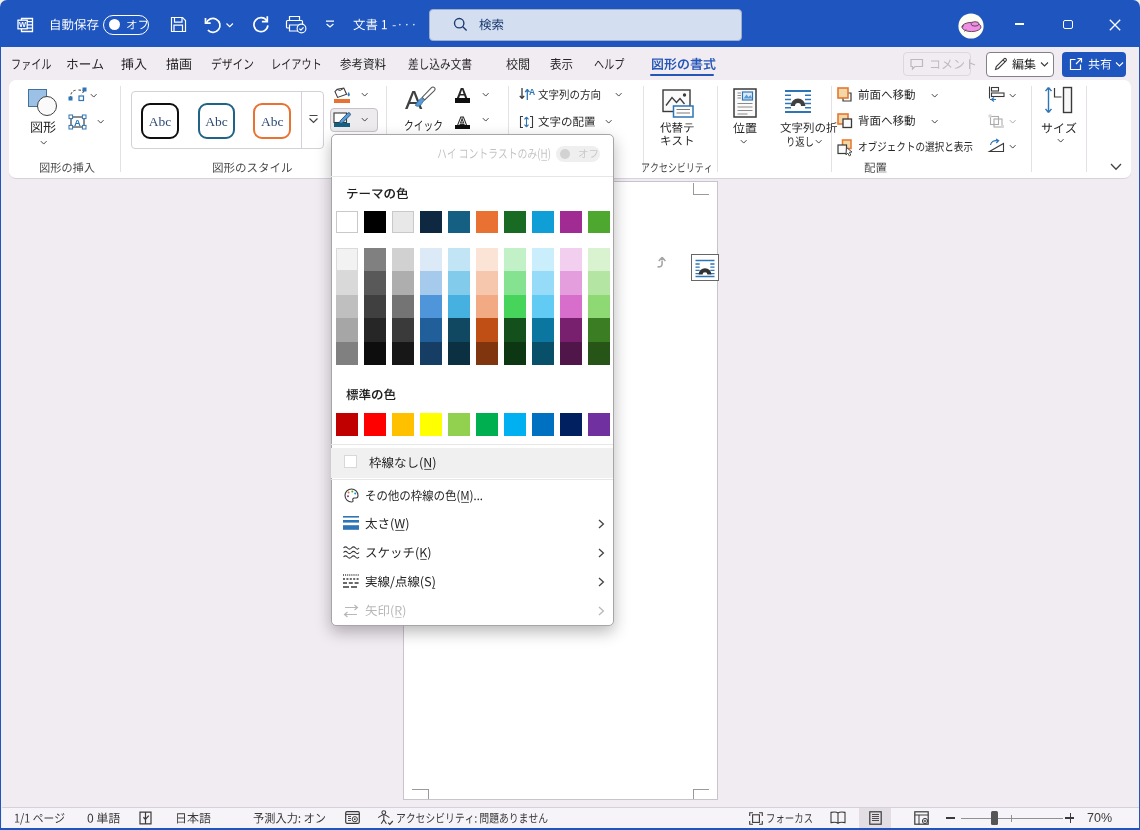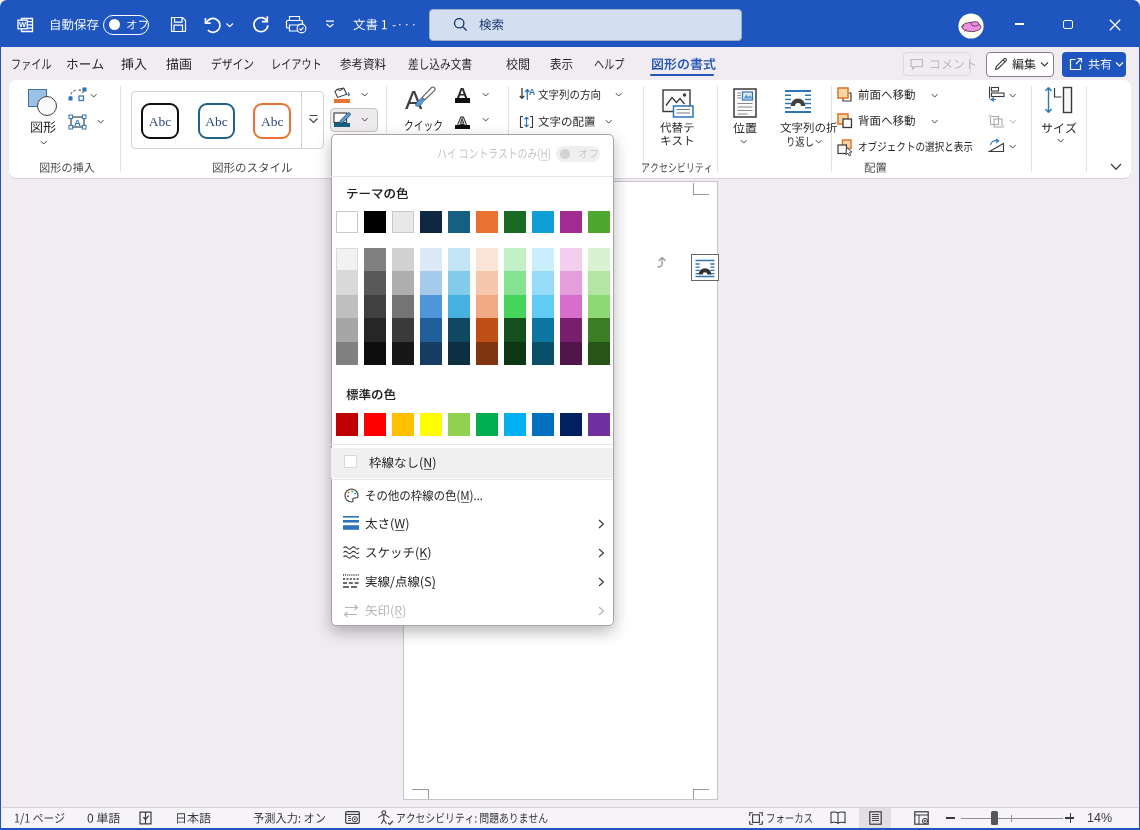--- a/index.html
+++ b/index.html
@@ -1045,12 +1045,12 @@
     <path d="M0.8 4 h13.4 M5 4 v9.2" stroke-width="1"></path>
 <circle cx="11" cy="10" r="2.6" stroke-width="1" fill="#F8F5FA"></circle>
     <path d="M9.5 10 h3 M11 8.7 v2.6" stroke-width="0.9"></path>
   </svg>
 <div class="abs" style="left:946px;top:817.3px;width:9px;height:1.4px;background:#3a3a3a"></div>
 <div class="abs" style="left:961px;top:817.5px;width:102px;height:1px;background:#919191"></div>
 <div class="abs" style="left:1011px;top:814.5px;width:1px;height:7px;background:#919191"></div>
 <div class="abs" style="left:990.8px;top:811px;width:7px;height:14px;background:#565656;border-radius:1.5px"></div>
 <div class="abs" style="left:1065.3px;top:817.3px;width:9px;height:1.4px;background:#3a3a3a"></div>
 <div class="abs" style="left:1069.5px;top:812.6px;width:1.4px;height:10.5px;background:#3a3a3a"></div>
-<div class="abs" style="left:1087px;top:811px;width:40px;height:14px;font-size:12.5px;color:#3a3a3a">14%</div>
+<div class="abs" style="left:1087px;top:811px;width:40px;height:14px;font-size:12.5px;color:#3a3a3a">70%</div>
 </body></html>

